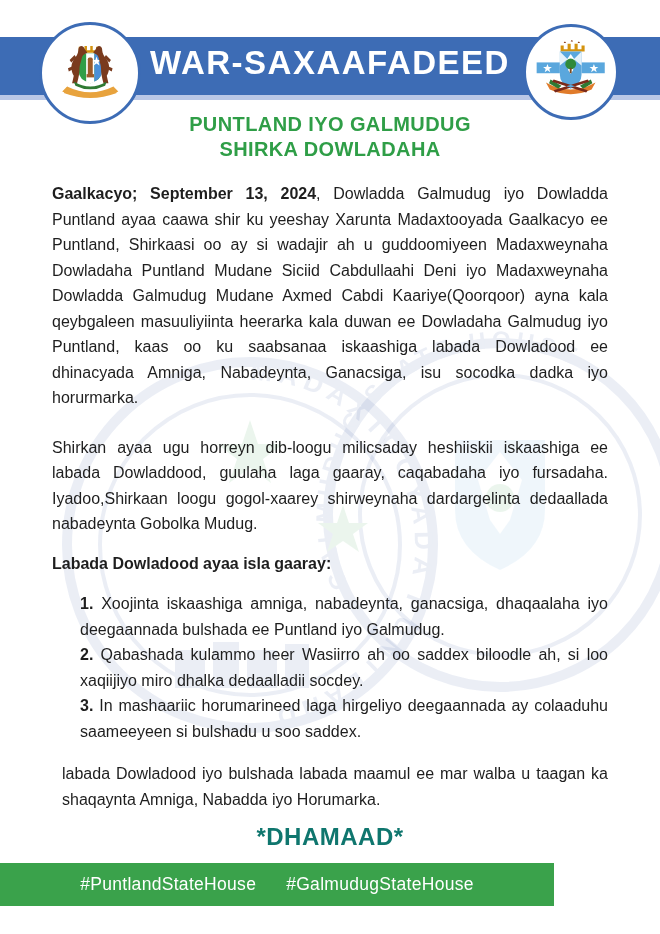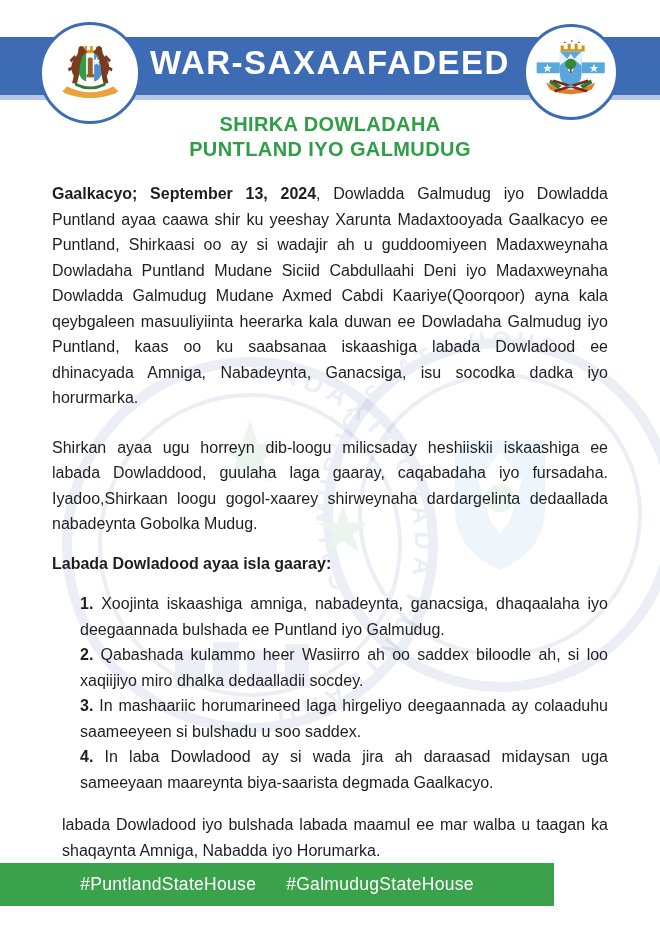--- a/index.html
+++ b/index.html
@@ -142,35 +142,34 @@
       <circle cx="50" cy="40" r="7" fill="#2f8a3a"></circle>
       <rect x="48.8" y="45" width="2.4" height="7" fill="#7a4a1e"></rect>
 
       <path d="M18,64 q32,18 64,0 l-5,9 q-27,12 -54,0 z" fill="#e07b2a"></path>
       <path d="M24,60 l14,8 -4,4 -12,-7 z M76,60 l-14,8 4,4 12,-7 z" fill="#2f7a33"></path>
       <path d="M28,74 l44,-14 2,3 -44,14 z M72,74 l-44,-14 -2,3 44,14 z" fill="#7a2a1a"></path>
     </svg>
   </div>
 
   <div class="doc-title">
+    <div>PUNTLAND IYO GALMUDUG</div>
     <div>SHIRKA DOWLADAHA</div>
-    <div>PUNTLAND IYO GALMUDUG</div>
   </div>
 
   <div class="content">
     <p class="p1"><span class="lead-bold">Gaalkacyo; September 13, 2024</span><span>, Dowladda Galmudug iyo Dowladda Puntland ayaa caawa shir ku yeeshay Xarunta Madaxtooyada Gaalkacyo ee Puntland, Shirkaasi oo ay si wadajir ah u guddoomiyeen Madaxweynaha Dowladaha Puntland Mudane Siciid Cabdullaahi Deni iyo Madaxweynaha Dowladda Galmudug Mudane Axmed Cabdi Kaariye(Qoorqoor) ayna kala qeybgaleen masuuliyiinta heerarka kala duwan ee Dowladaha Galmudug iyo Puntland, kaas oo ku saabsanaa iskaashiga labada Dowladood ee dhinacyada Amniga, Nabadeynta, Ganacsiga, isu socodka dadka iyo horurmarka.</span></p>
 
     <p class="p2">Shirkan ayaa ugu horreyn dib-loogu milicsaday heshiiskii iskaashiga ee labada Dowladdood, guulaha laga gaaray, caqabadaha iyo fursadaha. Iyadoo,Shirkaan loogu gogol-xaarey shirweynaha dardargelinta dedaallada nabadeynta Gobolka Mudug.</p>
 
     <p class="list-heading">Labada Dowladood ayaa isla gaaray:</p>
 
     <p class="list-item"><span class="list-num">1.</span><span> Xoojinta iskaashiga amniga, nabadeynta, ganacsiga, dhaqaalaha iyo deegaannada bulshada ee Puntland iyo Galmudug.</span></p>
     <p class="list-item"><span class="list-num">2.</span><span> Qabashada kulammo heer Wasiirro ah oo saddex biloodle ah, si loo xaqiijiyo miro dhalka dedaalladii socdey.</span></p>
     <p class="list-item"><span class="list-num">3.</span><span> In mashaariic horumarineed laga hirgeliyo deegaannada ay colaaduhu saameeyeen si bulshadu u soo saddex.</span></p>
-    <p class="list-item"><span class="list-num">4.</span><span> In laba Dowladood ay si wada jira ah daraasad midaysan uga sameeyaan maareynta biya-saarista degmada Gaalkacyo.</span></p>
 
     <p class="closing"><span>labada Dowladood iyo bulshada labada maamul ee mar walba u taagan ka shaqaynta Amniga, Nabadda iyo Horumarka.</span></p>
 
     <p class="end-mark">*DHAMAAD*</p>
   </div>
 
   <div class="footer">
     <span>#PuntlandStateHouse</span>
     <span>#GalmudugStateHouse</span>
   </div>

